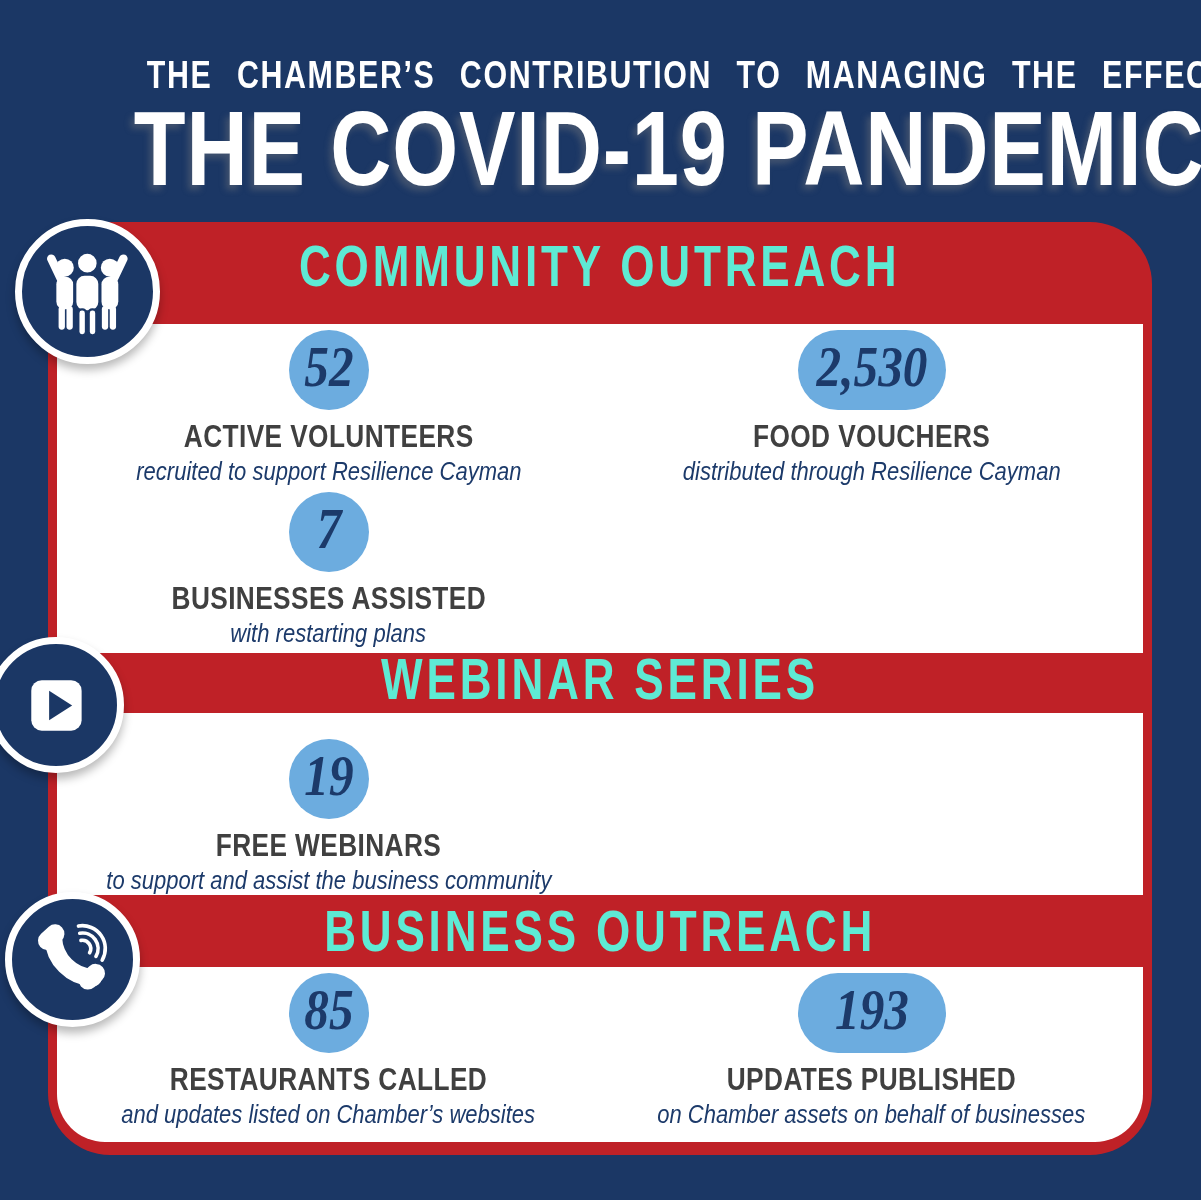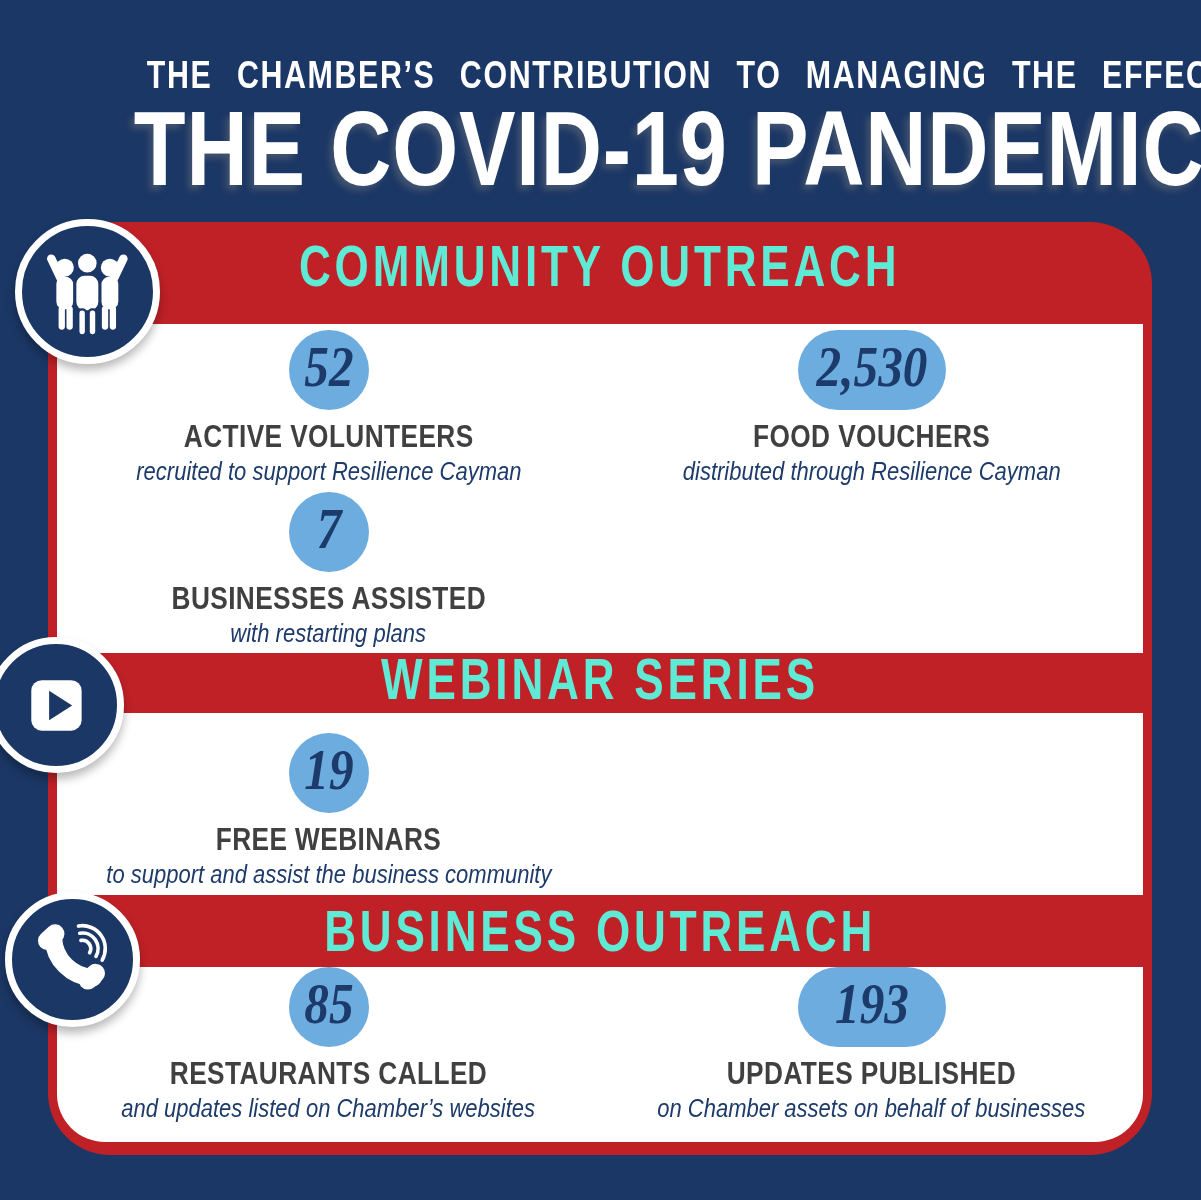--- a/index.html
+++ b/index.html
@@ -32,22 +32,22 @@
 
   
   .card {
     position:absolute; left:48px; top:222px; width:1104px; height:933px;
     background:#bf2127; border-radius:62px;
   }
   .white-strip {
     position:absolute; left:9px; width:1086px; background:#ffffff;
   }
   .w1 { top:86px;  height:329px; display:grid; grid-template-columns:1fr 1fr; grid-auto-rows:162px; padding-top:6px;margin-top:16px; }
-  .w2 { top:491px; height:182px; display:grid; grid-template-columns:1fr 1fr; padding-top:20px; }
-  .w3 { top:745px; height:175px; display:grid; grid-template-columns:1fr 1fr; padding-top:0; border-radius:0 0 48px 48px; }
+  .w2 { top:491px; height:182px; display:grid; grid-template-columns:1fr 1fr; padding-top:26px; }
+  .w3 { top:745px; height:175px; display:grid; grid-template-columns:1fr 1fr; padding-top:6px; border-radius:0 0 48px 48px; }
 
   .banner-label {
     position:absolute; left:0; width:1104px; text-align:center;
     color:#5eead4; white-space:nowrap;
   }
   .banner-label span {
     display:inline-block; transform:scaleX(0.76); transform-origin:center;
     font-weight:700; font-size:58px; letter-spacing:5px;
   }
   .b1 { top:0;     height:86px; line-height:88px; }

